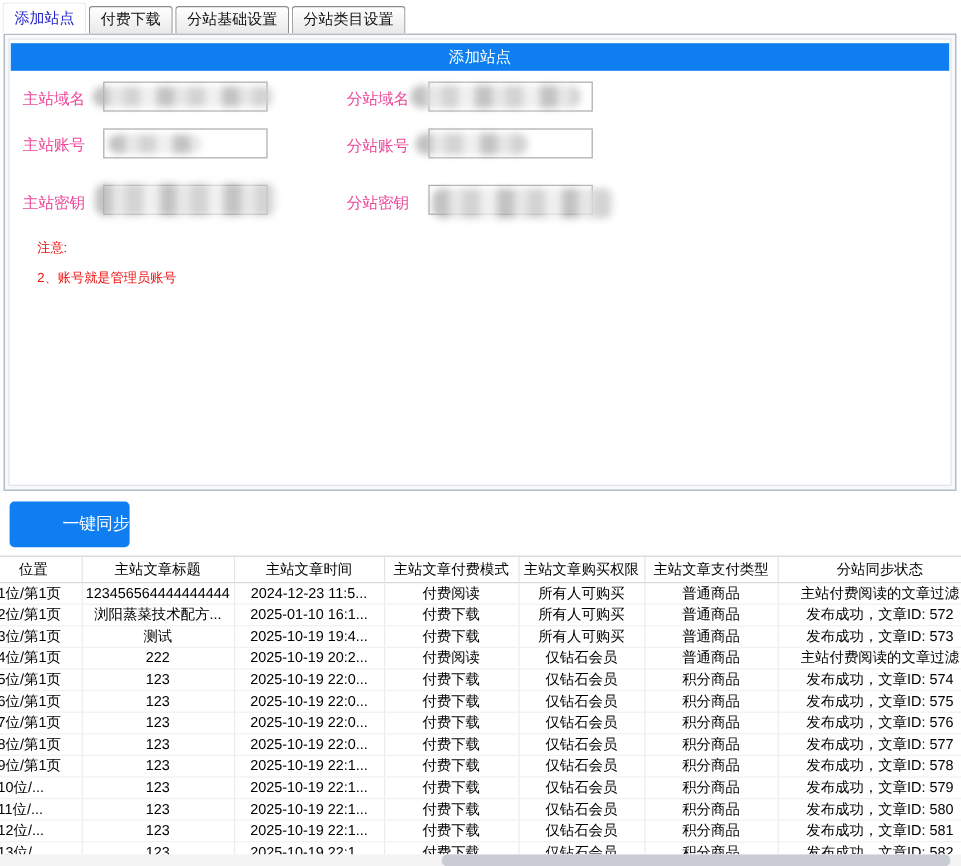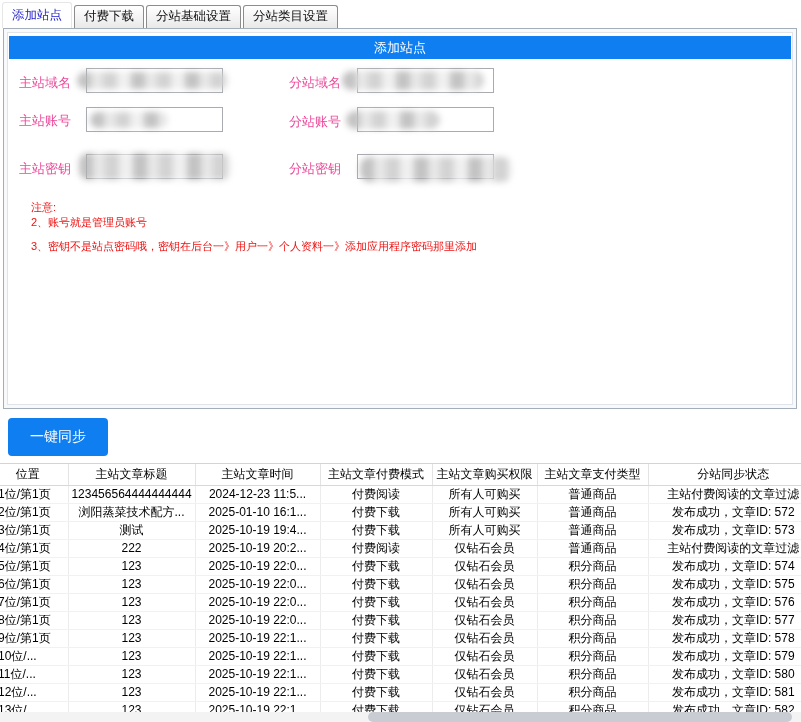--- a/index.html
+++ b/index.html
@@ -38,27 +38,27 @@
   .b1{left:-10px;top:3px;width:152px;height:17px;}
   .b2{left:-16px;top:2px;width:142px;height:19px;}
   .b3{left:3px;top:4px;width:78px;height:16px;}
   .b4{left:-12px;top:3px;width:94px;height:18px;}
   .b5{left:-8px;top:-2px;width:152px;height:27px;}
   .b6{left:2px;top:2px;width:152px;height:25px;}
 
   #notice{position:absolute;left:23px;top:168px;color:var(--red);font-size:11px;}
   #notice .nt{line-height:13px;}
   .n1{margin-top:1px;line-height:13px;}
-  .n2{margin-top:2px;line-height:13px;}
+  .n2{margin-top:12px;line-height:13px;}
   .n3{margin-top:11px;line-height:13px;}
 
   
   #sync-btn{position:absolute;left:8px;top:418px;width:100px;height:38px;
     background:var(--accent);color:#fff;font-size:14px;border:none;border-radius:4px;
-    font-family:inherit;cursor:pointer;}
+    font-family:inherit;cursor:pointer;text-align:right;}
 
   
   #table-wrap{position:absolute;left:0;top:463px;width:801px;height:249px;overflow:hidden;
     border-top:1px solid #d4d4d4;}
   table{margin-left:-12px;width:830px;border-collapse:collapse;table-layout:fixed;
     font-size:12px;color:#000;}
   th{height:21px;font-weight:normal;text-align:center;white-space:nowrap;overflow:hidden;
     border-bottom:1px solid #d8d8d8;border-right:1px solid #e3e3e3;background:#fff;}
   th:last-child{border-right:none;}
   td{height:16px;padding:0;text-align:center;white-space:nowrap;overflow:hidden;
@@ -113,21 +113,20 @@
         </div>
 
       <span class="fld-label" style="left:281px;top:127px">分站密钥</span>
       <div class="inp" style="left:349px;top:121px">
           <div class="blob b6"></div>
         </div>
 
       <div id="notice">
         <div class="nt">注意:</div>
         <div class="n2">2、账号就是管理员账号</div>
-        <div class="n3">3、密钥不是站点密码哦，密钥在后台一》用户一》个人资料一》添加应用程序密码那里添加</div>
       </div>
     </div>
   </div>
 
   <button id="sync-btn">一键同步</button>
 
   <div id="table-wrap">
     <table>
       <colgroup>
         <col style="width:80px">

